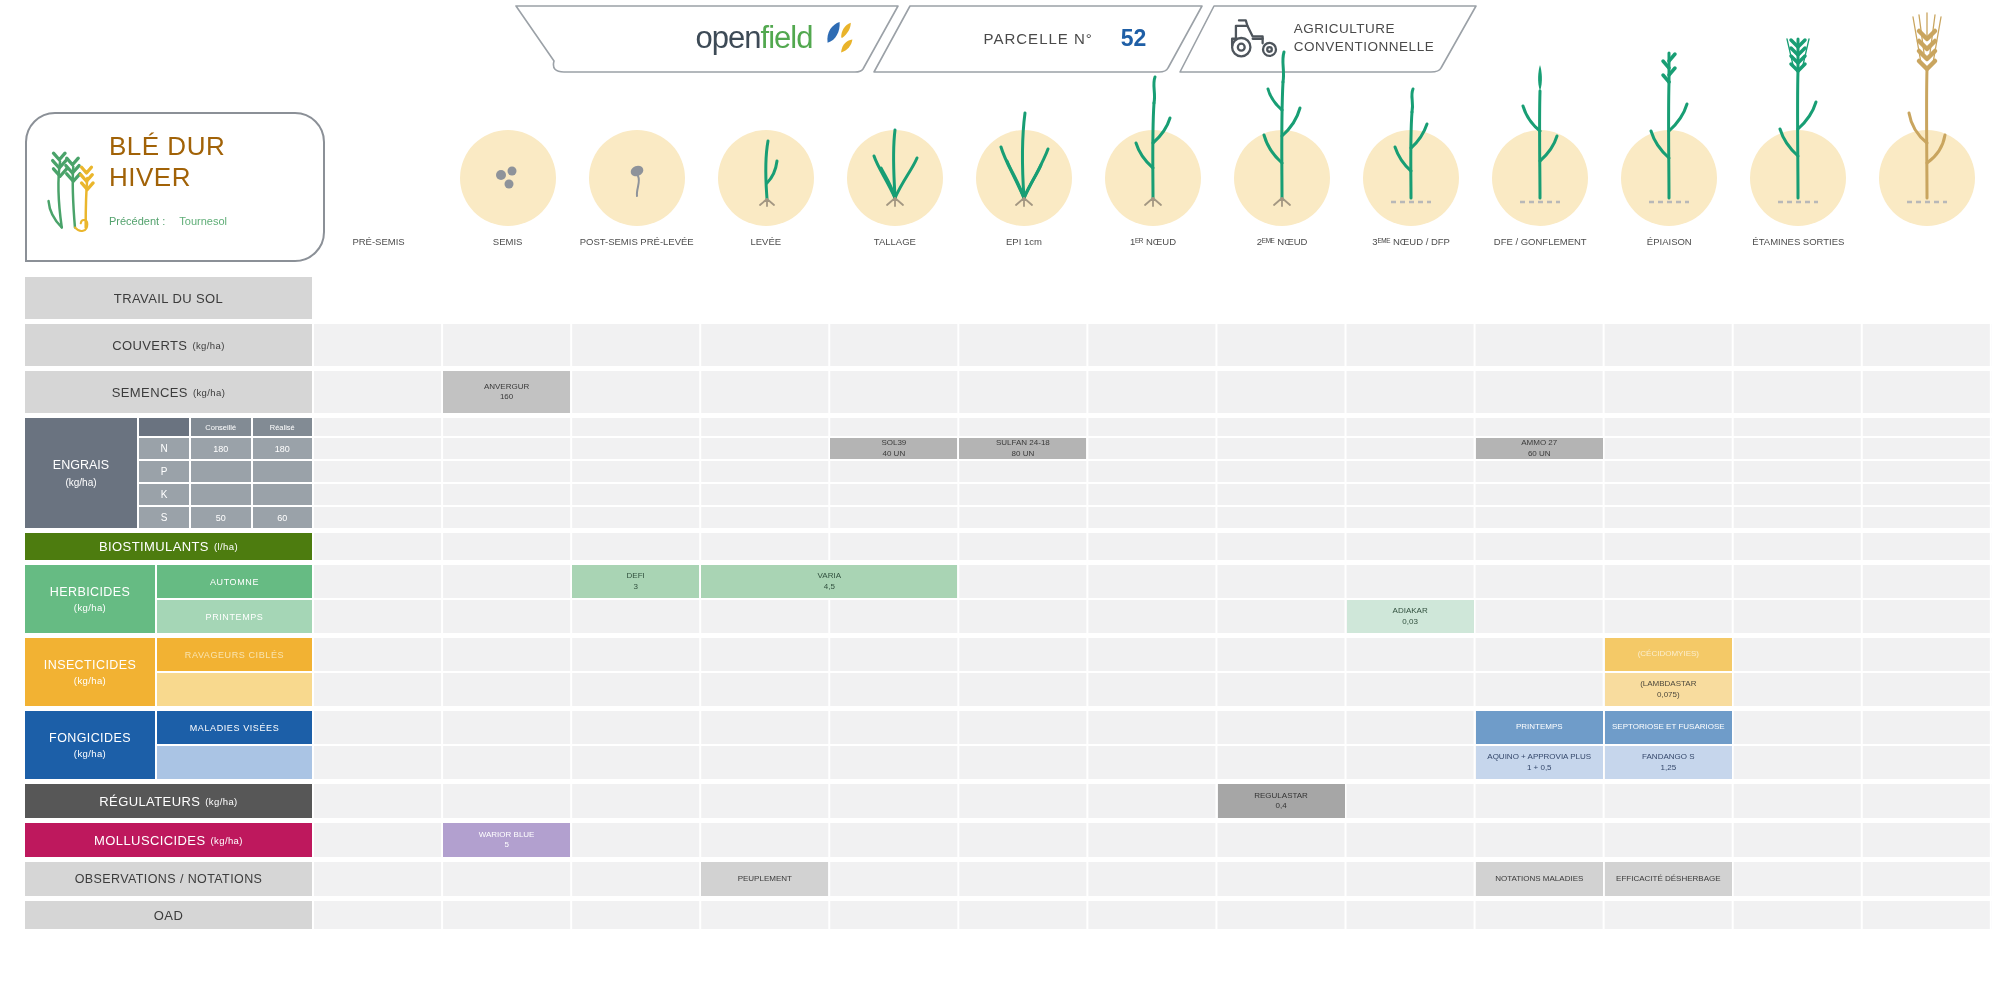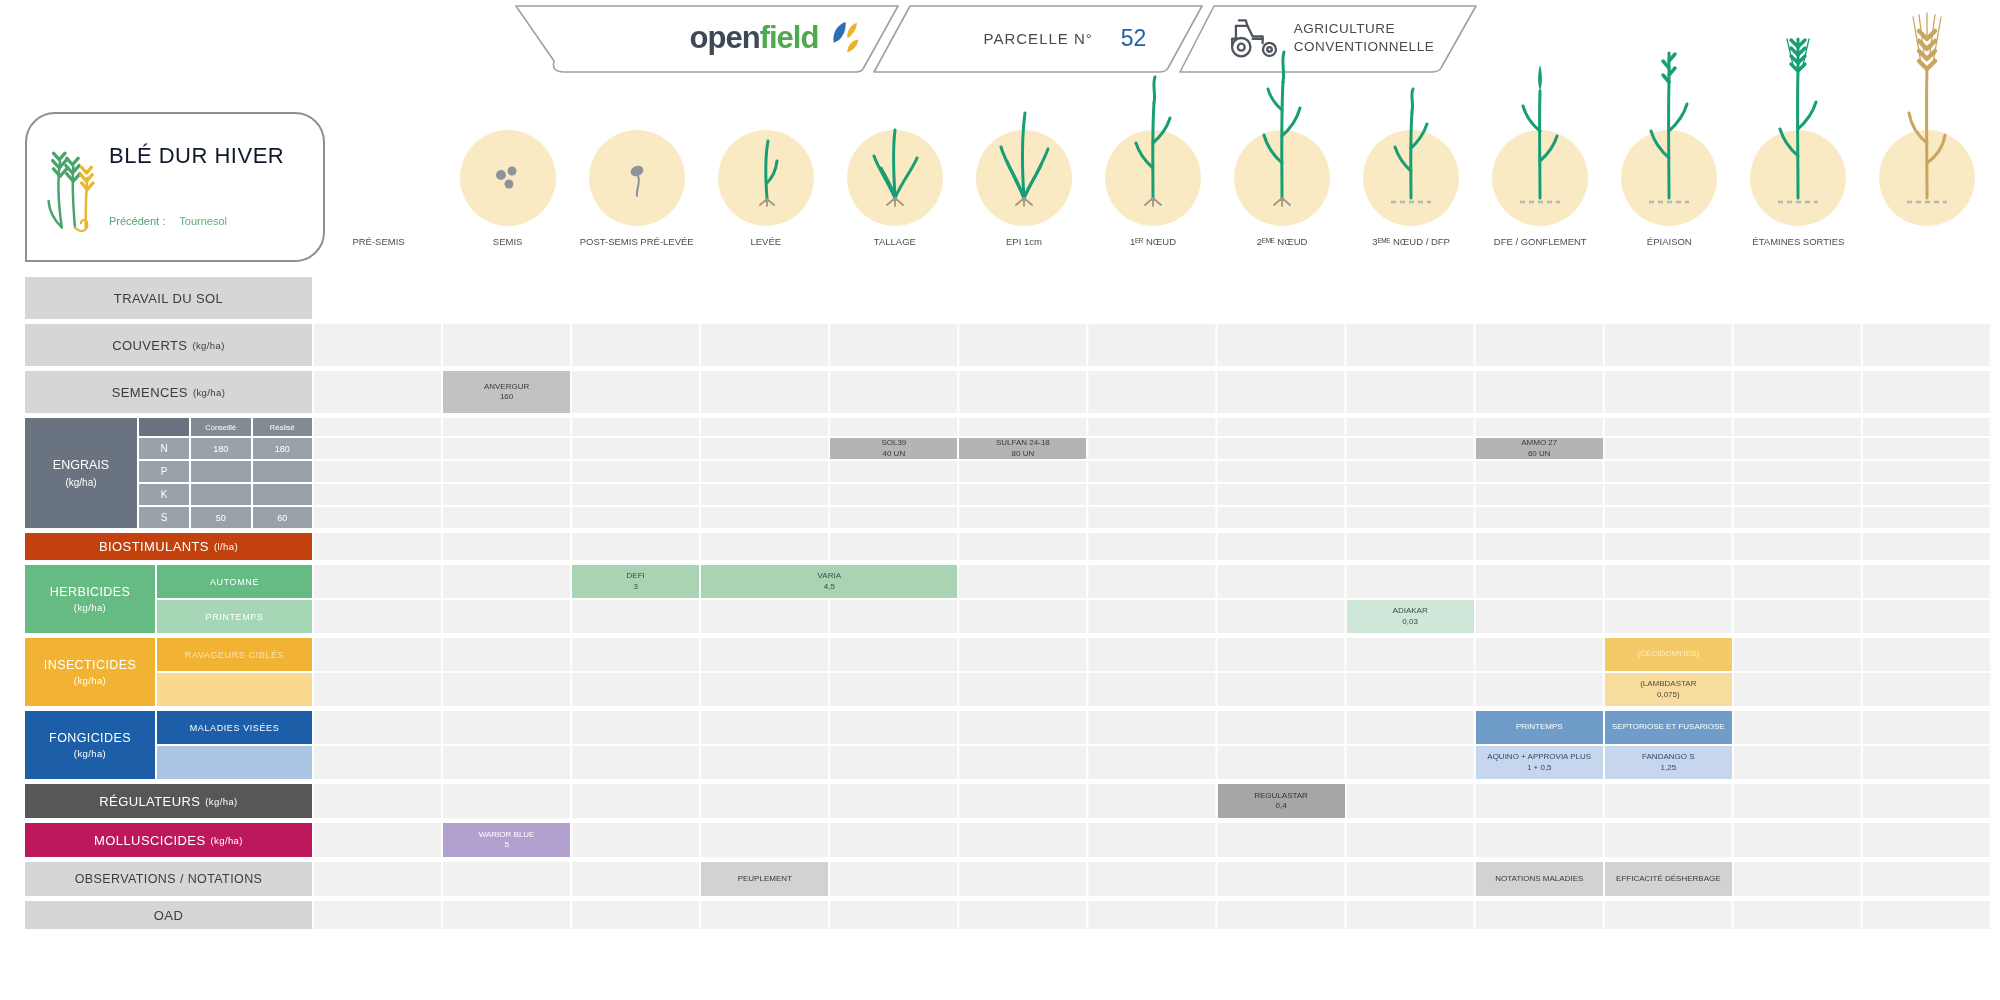--- a/index.html
+++ b/index.html
@@ -5,30 +5,30 @@
   *{box-sizing:border-box;margin:0;padding:0}
   html,body{width:2000px;height:1000px;background:#fff;font-family:"Liberation Sans","DejaVu Sans",sans-serif;overflow:hidden;position:relative}
 
   
   #banner{position:absolute;left:500px;top:4px;width:990px;height:72px}
   #banner svg.frame{position:absolute;inset:0}
   .banner-zone{position:absolute;top:0;height:68px;display:flex;align-items:center;justify-content:center;gap:10px}
   #zone-logo{left:120px;width:310px}
   #zone-parcel{left:440px;width:250px}
   #zone-agri{left:700px;width:260px}
-  .logo-txt{font-size:31px;font-weight:bold;letter-spacing:-1px;color:#3d4a56}
+  .logo-txt{font-size:31px;font-weight:normal;letter-spacing:-1px;color:#3d4a56}
   .logo-field{color:#52a84f}
   .parcel-label{font-size:15px;letter-spacing:1px;color:#4a4a4a}
-  .parcel-num{font-size:23px;font-weight:normal;color:#1f5fa6;margin-left:18px}
+  .parcel-num{font-size:23px;font-weight:bold;color:#1f5fa6;margin-left:18px}
   .agri-text{font-size:13.5px;letter-spacing:.5px;color:#4a4a4a;line-height:1.35}
 
   
   #crop-card{position:absolute;left:25px;top:112px;width:300px;height:150px;border:2px solid #8b9097;border-radius:30px 30px 30px 0;display:flex;align-items:center;padding:8px 14px 8px 10px;background:#fff}
   .crop-right{flex:1;display:flex;flex-direction:column;justify-content:space-between;height:112px;padding-left:6px}
-  .crop-title{font-size:22px;color:#0f172a;letter-spacing:.5px;margin-top:12px}
+  .crop-title{font-size:26px;color:#a16207;letter-spacing:.5px;}
   .crop-prev{font-size:11px;color:#53a26d;margin-bottom:16px}
   .crop-prev .val{margin-left:14px;color:#5fae77}
 
   
   #stages{position:absolute;left:314px;top:30px;width:1678px;display:grid;grid-template-columns:repeat(13,1fr)}
   .stage{display:flex;flex-direction:column;align-items:center}
   .iconwrap{position:relative;height:198px;width:100%}
   .circle{position:absolute;width:96px;height:96px;border-radius:50%;background:#faeac4;bottom:2px;left:50%;transform:translateX(-50%)}
   .plant{position:absolute;left:50%;transform:translateX(-50%)}
   .stage-label{height:46px;padding:7px 6px 0;font-size:9.5px;color:#4d4d4d;text-align:center;line-height:1.4;width:100%}
@@ -65,21 +65,21 @@
   .cHa{background:#a9d4b4;color:#31503e}
   .cHp{background:#cfe7d9;color:#31503e}
   .cIa{background:#f4c967;color:#fbeecd}
   .cIb{background:#f8dc9e;color:#4f4a3d}
   .cFa{background:#6f9cc9;color:#fff}
   .cFb{background:#c6d6ec;color:#35486b}
   .cR{background:#a6a6a6;color:#333}
   .cM{background:#b2a0cf;color:#fff}
   .cO{background:#d2d2d2}
   
-  .lbl-black{background:#c2410c;color:#fff}
+  .lbl-black{background:#4d7c0f;color:#fff}
   .lbl-herb{background:#66bb83}
   .lbl-herb2{background:#a5d6b6}
   .lbl-ins{background:#f2b233}
   .lbl-ins2{background:#f8d98e}
   .lbl-fon{background:#1c5fa8}
   .lbl-fon2{background:#aac4e4}
   .lbl-reg{background:#575757;color:#fff}
   .lbl-mol{background:#be185d;color:#fff}
   .g{stroke:#189e74;stroke-width:3;fill:none;stroke-linecap:round}
   .rt{stroke:#a39782;stroke-width:1.8;fill:none;stroke-linecap:round}

